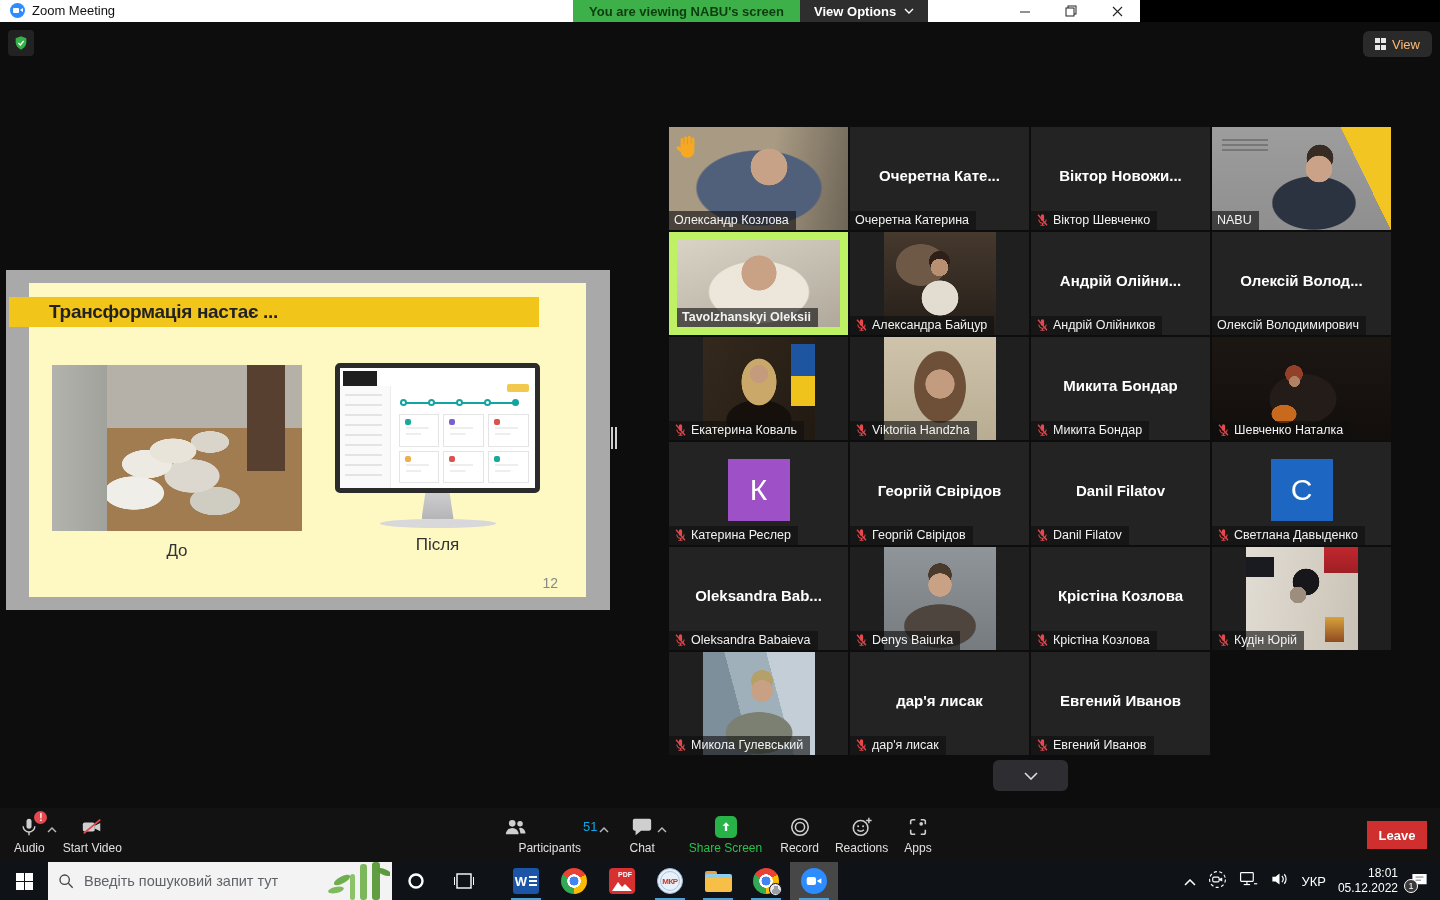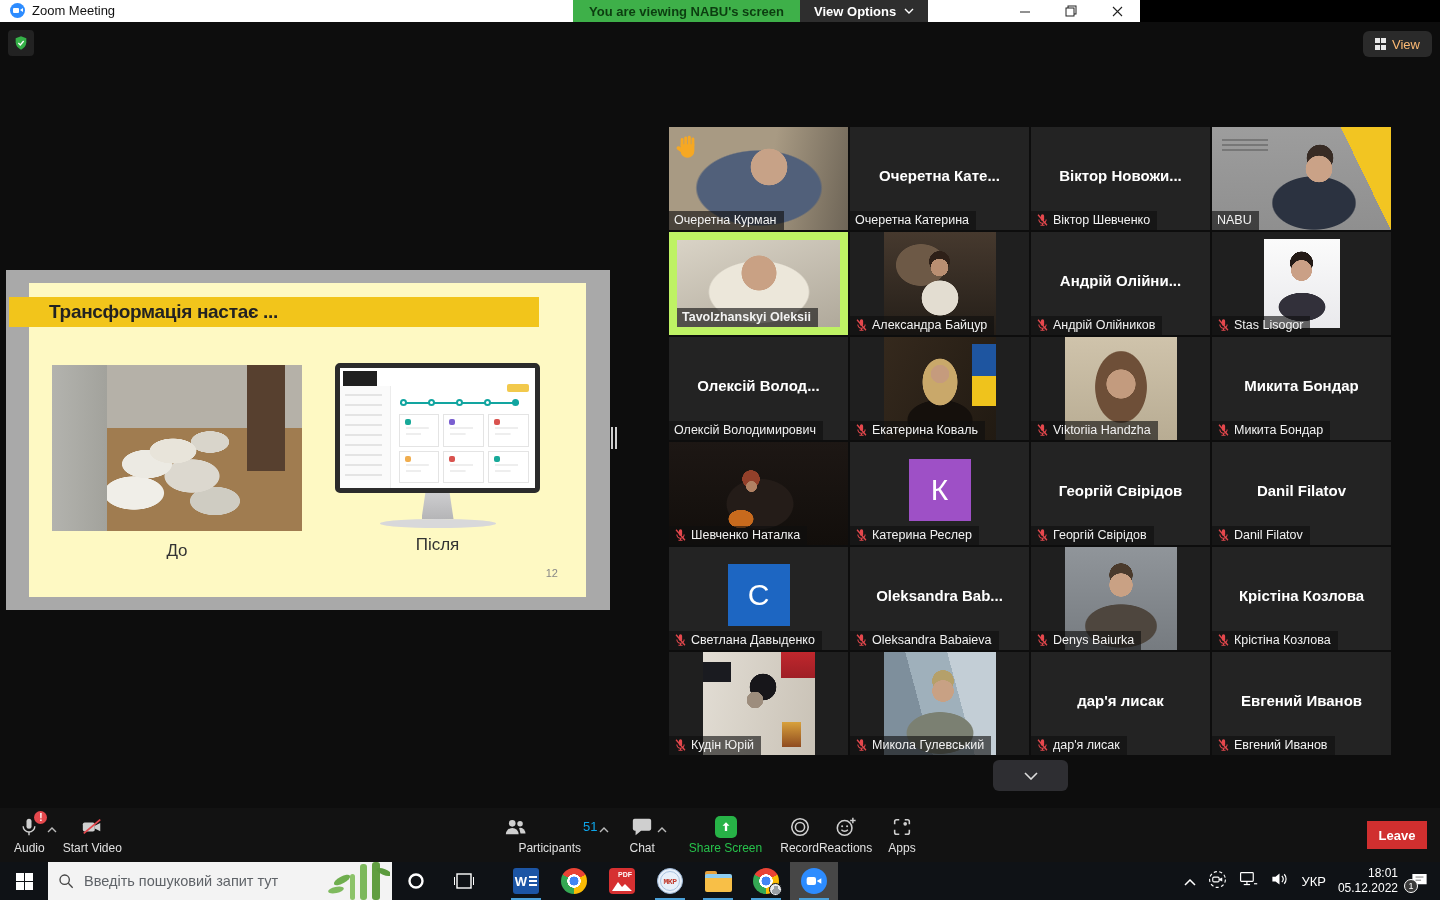--- a/index.html
+++ b/index.html
@@ -38,21 +38,21 @@
       radial-gradient(ellipse, #eceae3 0 58%, transparent 60%) 34% 62% / 60px 34px no-repeat,
       radial-gradient(ellipse, #dcd8cf 0 58%, transparent 60%) 58% 72% / 66px 40px no-repeat,
       radial-gradient(ellipse, #f0eee8 0 58%, transparent 60%) 26% 86% / 72px 40px no-repeat,
       radial-gradient(ellipse, #cfccc2 0 58%, transparent 60%) 70% 90% / 60px 34px no-repeat,
       linear-gradient(180deg,#b5b1a8 0 38%, #a07c50 38% 100%);}
   .photo-before::before{content:"";position:absolute;left:0;top:0;width:22%;height:100%;background:linear-gradient(90deg,#b3b3ae,#a2a29c);}
   .photo-before::after{content:"";position:absolute;right:7%;top:0;width:15%;height:64%;background:#57402f;}
   .caption{position:absolute;font-size:17px;color:#333;text-align:center;}
   .cap-before{left:23px;width:250px;top:258px;}
   .cap-after{left:306px;width:205px;top:252px;}
-  .page-num{position:absolute;right:28px;bottom:18px;font-size:11px;color:#888;}
+  .page-num{position:absolute;right:28px;bottom:6px;font-size:14px;color:#888;}
   .monitor{position:absolute;left:306px;top:80px;width:205px;height:176px;}
   .mon-screen{position:absolute;left:0;top:0;width:205px;height:130px;border:5px solid #2b2b2b;border-radius:5px;background:#fff;overflow:hidden;}
   .mon-logo{position:absolute;left:3px;top:3px;width:34px;height:15px;background:#1f1f1f;}
   .mon-side{position:absolute;left:0;top:18px;bottom:0;width:26%;background:#fafafa;border-right:1px solid #ececec;}
   .mon-side::before{content:"";position:absolute;left:5px;top:8px;right:8px;bottom:8px;background:repeating-linear-gradient(#e4e4e4 0 2px,transparent 2px 10px);}
   .mon-btn{position:absolute;right:6px;top:16px;width:22px;height:8px;background:#f2c94c;border-radius:2px;}
   .mon-line{position:absolute;left:31%;right:8%;top:34px;height:2px;background:#12a5a0;}
   .mon-dots{position:absolute;left:31%;right:8%;top:31px;display:flex;justify-content:space-between;}
   .mon-dots i{width:7px;height:7px;border-radius:50%;background:#fff;border:2px solid #12a5a0;}
   .mon-dots i:last-child{background:#12a5a0;}
@@ -175,21 +175,21 @@
     radial-gradient(circle, #4285f4 0 24%, #fff 25% 36%, transparent 37%),
     conic-gradient(from -60deg, #ea4335 0 120deg, #fbbc05 0 240deg, #34a853 0 360deg);position:relative;}
   .mini-avatar{position:absolute;right:-3px;bottom:-2px;width:13px;height:13px;border-radius:50%;border:1px solid #0f1216;background:
     radial-gradient(circle, #9aa0a6 0 58%, transparent 60%) 50% 26% / 6px 6px no-repeat,
     radial-gradient(ellipse, #9aa0a6 0 58%, transparent 60%) 50% 105% / 10px 7px no-repeat,#e8eaed;}
   .ic-pdf{width:26px;height:26px;border-radius:4px;background:#d63031;display:flex;flex-direction:column;align-items:center;justify-content:center;position:relative;overflow:hidden;}
   .ic-pdf b{color:#fff;font-size:7px;position:absolute;top:3px;right:3px;}
   .ic-pdf i{position:absolute;bottom:3px;left:3px;width:20px;height:10px;background:#fff;clip-path:polygon(0 100%,30% 10%,50% 60%,65% 30%,100% 100%);}
   .ic-mkp{width:26px;height:26px;border-radius:50%;background:#e8f0fa;border:1px solid #9db8d8;display:flex;align-items:center;justify-content:center;position:relative;overflow:hidden;}
   .ic-mkp::before{content:"";position:absolute;inset:2px;border-radius:50%;border:1px solid #aac4e0;}
-  .ic-mkp b{color:#c0392b;font-size:8px;letter-spacing:-0.5px;z-index:1;font-family:Liberation Mono, monospace;}
+  .ic-mkp b{color:#c0392b;font-size:8px;letter-spacing:-0.5px;z-index:1;}
   .ic-folder{width:27px;height:21px;position:relative;}
   .ic-folder::before{content:"";position:absolute;left:0;top:0;width:12px;height:5px;background:#e8a33d;border-radius:2px 2px 0 0;}
   .ic-folder::after{content:"";position:absolute;left:0;top:3px;right:0;bottom:0;background:linear-gradient(#8ecdf0 0 22%, #f8bf47 22%);border-radius:2px;}
   .ic-zoom{width:26px;height:26px;border-radius:50%;background:#2d8cff;display:flex;align-items:center;justify-content:center;}
   .tray{margin-left:auto;display:flex;align-items:center;gap:12px;padding-right:10px;}
   .tray-lang{color:#fff;font-size:13px;}
   .tray-clock{color:#fff;font-size:12px;text-align:right;line-height:1.25;}
   .tray-notif{position:relative;width:20px;height:18px;}
   .notif-badge{position:absolute;left:-6px;bottom:-3px;width:14px;height:14px;border-radius:50%;background:#3a3a3a;border:1px solid #fff;color:#fff;font-size:9px;display:flex;align-items:center;justify-content:center;}
 </style>
@@ -295,21 +295,21 @@
             <g fill="#f6a823">
               <rect x="5" y="4.5" width="2.6" height="8" rx="1.3"></rect>
               <rect x="8.2" y="3" width="2.6" height="9" rx="1.3"></rect>
               <rect x="11.4" y="2.4" width="2.6" height="9.6" rx="1.3"></rect>
               <rect x="14.6" y="4" width="2.6" height="8" rx="1.3"></rect>
               <path d="M5 10h12.2v6a6 6 0 0 1-6 6h-.2a6 6 0 0 1-6-6z"></path>
               <path d="M5.2 12.6c-1.9-1.3-3.2-1-3.7.1-.4.9.3 2 1.7 2.9l2.3 1.5z"></path>
             </g>
           </svg></div>
         <div class="name-label">
-          <span>Очеретна Курман</span>
+          <span>Олександр Козлова</span>
         </div>
       </div>
       <div class="tile">
         <div class="tile-visual"></div>
         <div class="center-name">Очеретна Кате...</div>
         <div class="name-label">
           <span>Очеретна Катерина</span>
         </div>
       </div>
       <div class="tile">
@@ -359,34 +359,20 @@
         <div class="name-label">
           <span class="mute">
             <svg width="13" height="14" viewBox="0 0 16 17">
               <rect x="6" y="1.5" width="4" height="8" rx="2" fill="#e5484d"></rect>
               <path d="M3.5 8a4.5 4.5 0 0 0 9 0" stroke="#e5484d" fill="none" stroke-width="1.3"></path>
               <path d="M8 12.5v2.5M5.5 15h5" stroke="#e5484d" stroke-width="1.3"></path>
               <path d="M2.5 2l11 13" stroke="#e5484d" stroke-width="1.6"></path>
             </svg>
           </span>
           <span>Андрій Олійников</span>
-        </div>
-      </div>
-      <div class="tile">
-        <div class="tile-visual v-lisogor contained"></div>
-        <div class="name-label">
-          <span class="mute">
-            <svg width="13" height="14" viewBox="0 0 16 17">
-              <rect x="6" y="1.5" width="4" height="8" rx="2" fill="#e5484d"></rect>
-              <path d="M3.5 8a4.5 4.5 0 0 0 9 0" stroke="#e5484d" fill="none" stroke-width="1.3"></path>
-              <path d="M8 12.5v2.5M5.5 15h5" stroke="#e5484d" stroke-width="1.3"></path>
-              <path d="M2.5 2l11 13" stroke="#e5484d" stroke-width="1.6"></path>
-            </svg>
-          </span>
-          <span>Stas Lisogor</span>
         </div>
       </div>
       <div class="tile">
         <div class="tile-visual"></div>
         <div class="center-name">Олексій Волод...</div>
         <div class="name-label">
           <span>Олексій Володимирович</span>
         </div>
       </div>
       <div class="tile">
@@ -686,21 +672,21 @@
     </div>
     <div class="tbar-item" style="margin-left:18px">
       <span class="icon-wrap">
         <svg width="22" height="22" viewBox="0 0 24 24">
             <circle cx="12" cy="12" r="9" stroke="#cfcfcf" fill="none" stroke-width="1.7"></circle>
             <circle cx="12" cy="12" r="5" stroke="#cfcfcf" fill="none" stroke-width="1.7"></circle>
           </svg>
       </span>
       <span>Record</span>
     </div>
-    <div class="tbar-item" style="">
+    <div class="tbar-item" style="margin-left:16px">
       <span class="icon-wrap">
         <svg width="24" height="22" viewBox="0 0 24 24">
             <circle cx="10.5" cy="13" r="8" stroke="#cfcfcf" fill="none" stroke-width="1.7"></circle>
             <circle cx="7.8" cy="11.3" r="1.1" fill="#cfcfcf"></circle>
             <circle cx="13.2" cy="11.3" r="1.1" fill="#cfcfcf"></circle>
             <path d="M7 15a4.6 4.6 0 0 0 7 0" stroke="#cfcfcf" fill="none" stroke-width="1.5"></path>
             <path d="M19.5 2v6M16.5 5h6" stroke="#cfcfcf" stroke-width="1.6"></path>
           </svg>
       </span>
       <span>Reactions</span>

